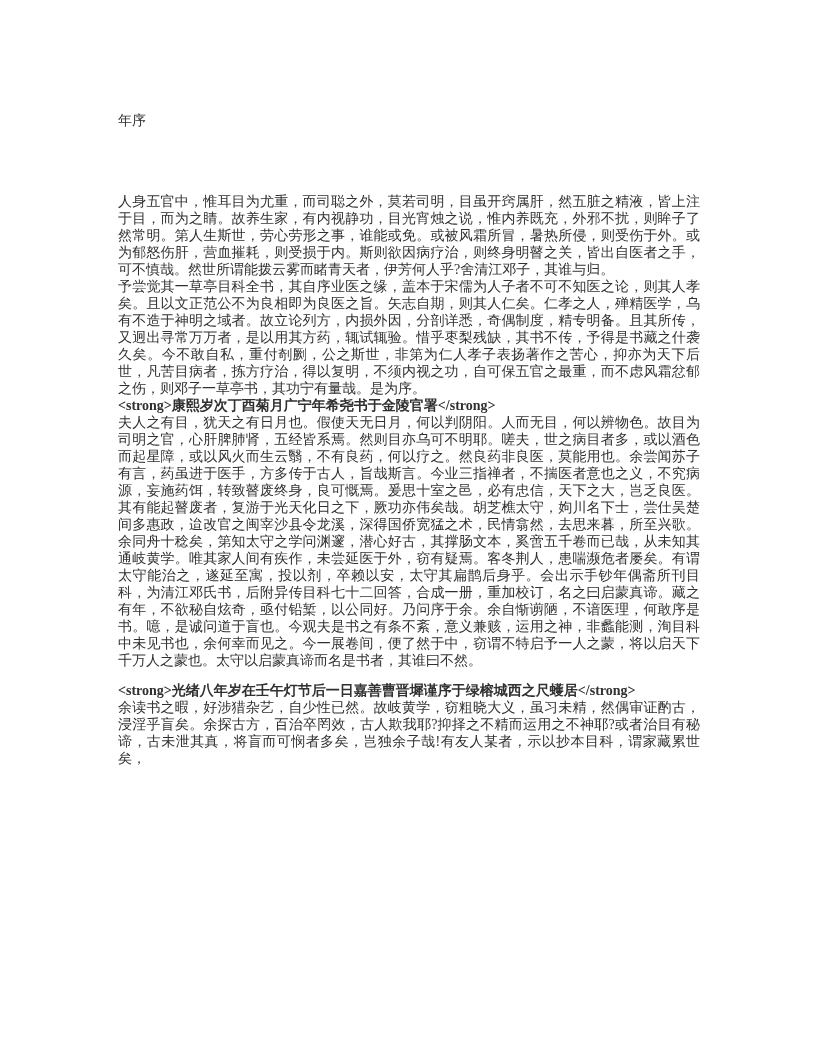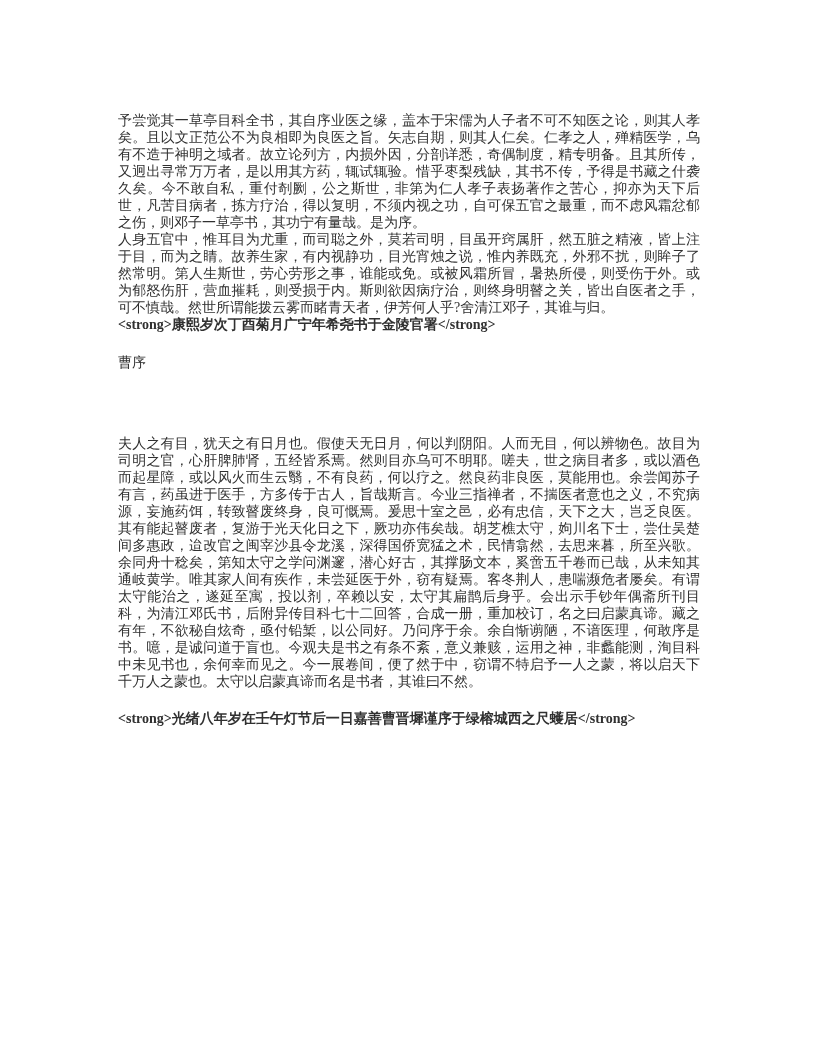--- a/index.html
+++ b/index.html
@@ -32,36 +32,37 @@
     text-align: left;
   }
   .section-follow .heading {
     margin-top: 21px;
   }
   .signature {
     text-align: left;
     font-weight: bold;
   }
   .sig-gap {
-    margin-top: 20px;
+    margin-top: 13px;
   }
 </style>
 </head>
 <body>
 
 <div class="content">
 
   <div class="section">
+    <p class="heading">年序</p>
+    <p class="para">人身五官中，惟耳目为尤重，而司聪之外，莫若司明，目虽开窍属肝，然五脏之精液，皆上注于目，而为之睛。故养生家，有内视静功，目光宵烛之说，惟内养既充，外邪不扰，则眸子了然常明。第人生斯世，劳心劳形之事，谁能或免。或被风霜所冒，暑热所侵，则受伤于外。或为郁怒伤肝，营血摧耗，则受损于内。斯则欲因病疗治，则终身明瞽之关，皆出自医者之手，可不慎哉。然世所谓能拨云雾而睹青天者，伊芳何人乎?舍清江邓子，其谁与归。</p>
     <p class="para">予尝觉其一草亭目科全书，其自序业医之缘，盖本于宋儒为人子者不可不知医之论，则其人孝矣。且以文正范公不为良相即为良医之旨。矢志自期，则其人仁矣。仁孝之人，殚精医学，乌有不造于神明之域者。故立论列方，内损外因，分剖详悉，奇偶制度，精专明备。且其所传，又迥出寻常万万者，是以用其方药，辄试辄验。惜乎枣梨残缺，其书不传，予得是书藏之什袭久矣。今不敢自私，重付剞劂，公之斯世，非第为仁人孝子表扬著作之苦心，抑亦为天下后世，凡苦目病者，拣方疗治，得以复明，不须内视之功，自可保五官之最重，而不虑风霜忿郁之伤，则邓子一草亭书，其功宁有量哉。是为序。</p>
-    <p class="para">人身五官中，惟耳目为尤重，而司聪之外，莫若司明，目虽开窍属肝，然五脏之精液，皆上注于目，而为之睛。故养生家，有内视静功，目光宵烛之说，惟内养既充，外邪不扰，则眸子了然常明。第人生斯世，劳心劳形之事，谁能或免。或被风霜所冒，暑热所侵，则受伤于外。或为郁怒伤肝，营血摧耗，则受损于内。斯则欲因病疗治，则终身明瞽之关，皆出自医者之手，可不慎哉。然世所谓能拨云雾而睹青天者，伊芳何人乎?舍清江邓子，其谁与归。</p>
     <p class="para signature">&lt;strong&gt;康熙岁次丁酉菊月广宁年希尧书于金陵官署&lt;/strong&gt;</p>
   </div>
 
   <div class="section section-follow">
-    <p class="heading">曹序</p>
     <p class="para">夫人之有目，犹天之有日月也。假使天无日月，何以判阴阳。人而无目，何以辨物色。故目为司明之官，心肝脾肺肾，五经皆系焉。然则目亦乌可不明耶。嗟夫，世之病目者多，或以酒色而起星障，或以风火而生云翳，不有良药，何以疗之。然良药非良医，莫能用也。余尝闻苏子有言，药虽进于医手，方多传于古人，旨哉斯言。今业三指禅者，不揣医者意也之义，不究病源，妄施药饵，转致瞽废终身，良可慨焉。爰思十室之邑，必有忠信，天下之大，岂乏良医。其有能起瞽废者，复游于光天化日之下，厥功亦伟矣哉。胡芝樵太守，姁川名下士，尝仕吴楚间多惠政，迨改官之闽宰沙县令龙溪，深得国侨宽猛之术，民情翕然，去思来暮，所至兴歌。余同舟十稔矣，第知太守之学问渊邃，潜心好古，其撑肠文本，奚啻五千卷而已哉，从未知其通岐黄学。唯其家人间有疾作，未尝延医于外，窃有疑焉。客冬荆人，患喘濒危者屡矣。有谓太守能治之，遂延至寓，投以剂，卒赖以安，太守其扁鹊后身乎。会出示手钞年偶斋所刊目科，为清江邓氏书，后附异传目科七十二回答，合成一册，重加校订，名之曰启蒙真谛。藏之有年，不欲秘自炫奇，亟付铅椠，以公同好。乃问序于余。余自惭谫陋，不谙医理，何敢序是书。噫，是诚问道于盲也。今观夫是书之有条不紊，意义兼赅，运用之神，非蠡能测，洵目科中未见书也，余何幸而见之。今一展卷间，便了然于中，窃谓不特启予一人之蒙，将以启天下千万人之蒙也。太守以启蒙真谛而名是书者，其谁曰不然。</p>
     <p class="para signature sig-gap">&lt;strong&gt;光绪八年岁在壬午灯节后一日嘉善曹晋墀谨序于绿榕城西之尺蠖居&lt;/strong&gt;</p>
   </div>
 
   <div class="section section-follow">
+    <p class="para">余读书之暇，好涉猎杂艺，自少性已然。故岐黄学，窃粗晓大义，虽习未精，然偶审证酌古，浸淫乎盲矣。余探古方，百治卒罔效，古人欺我耶?抑择之不精而运用之不神耶?或者治目有秘谛，古未泄其真，将盲而可悯者多矣，岂独余子哉!有友人某者，示以抄本目科，谓家藏累世矣，</p>
   </div>
 
 </div>
 
 </body></html>

